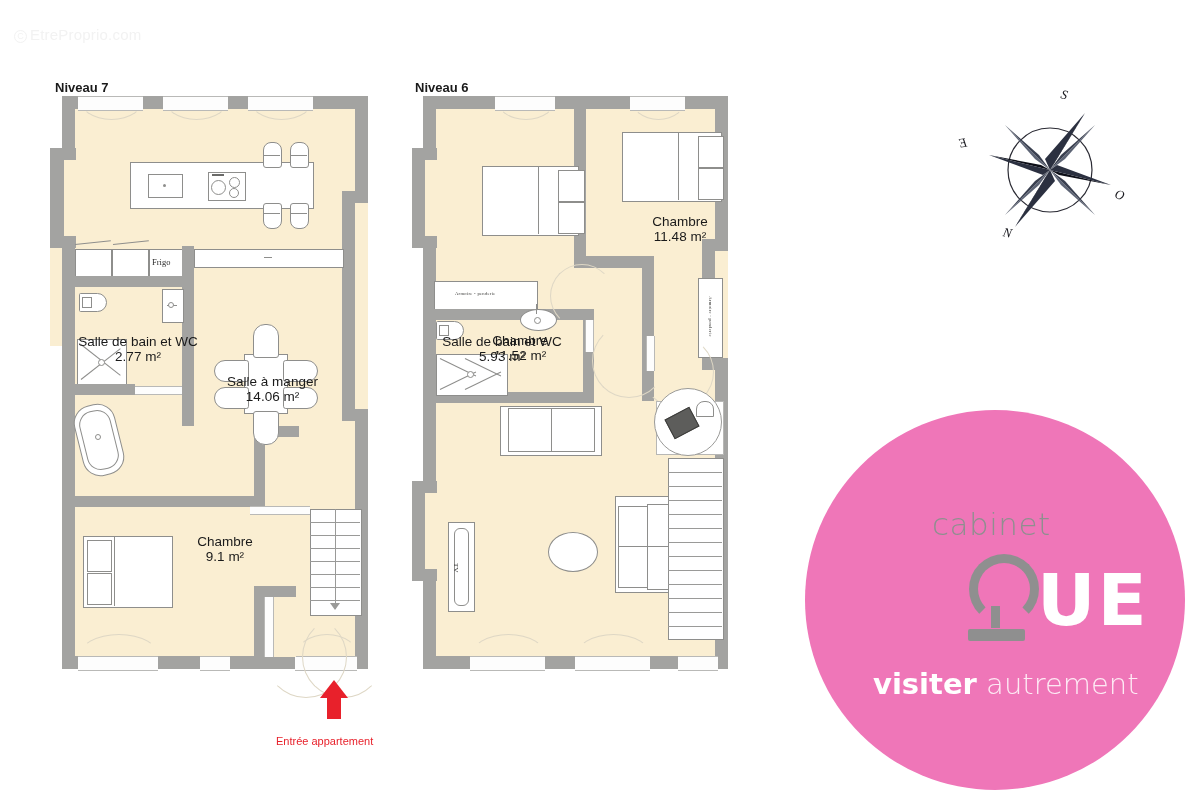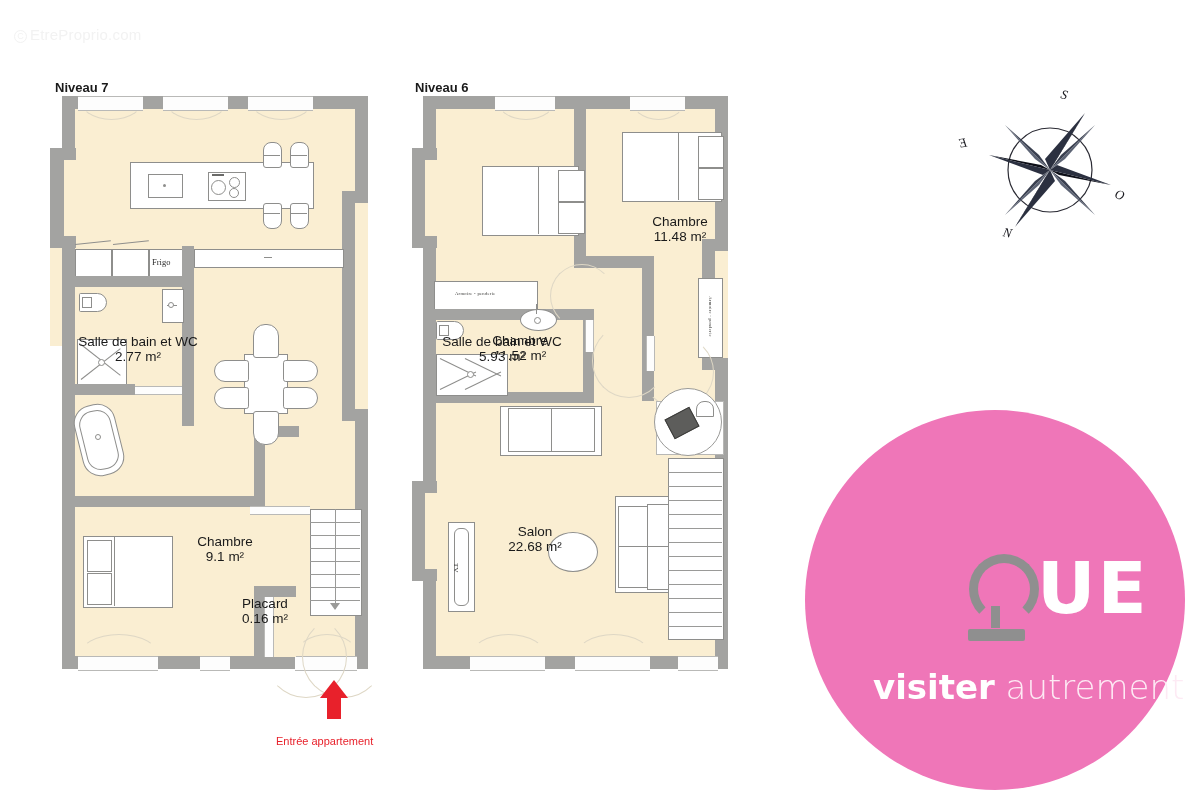--- a/index.html
+++ b/index.html
@@ -54,21 +54,21 @@
   .compass{position:absolute;}
   .comp-letter{position:absolute;font-family:"Liberation Serif",serif;
       font-style:italic;font-size:13px;color:#19191f;}
 
   
   .logo-circle{position:absolute;border-radius:50%;background:#ef76b8;}
   .logo-cabinet{position:absolute;color:#8f8f8f;font-size:31px;
       letter-spacing:.5px;font-family:"DejaVu Sans",sans-serif;font-weight:300;}
   .logo-main{position:absolute;color:#ffffff;font-size:72px;font-weight:bold;
       letter-spacing:2px;font-family:"DejaVu Sans",sans-serif;}
-  .logo-tag{position:absolute;font-size:34px;font-family:"DejaVu Sans",sans-serif;}
+  .logo-tag{position:absolute;font-size:29px;font-family:"DejaVu Sans",sans-serif;}
   .logo-tag .b{color:#ffffff;font-weight:bold;}
   .logo-tag .l{color:#fdeaf4;font-weight:300;}
   .mag-ring{position:absolute;border:9px solid #8f8f8f;border-radius:50%;
       border-bottom-color:transparent;}
   .mag-handle{position:absolute;background:#8f8f8f;}
   .mag-base{position:absolute;background:#8f8f8f;border-radius:2px;}
 </style>
 </head>
 <body>
 
@@ -174,40 +174,40 @@
     <div class="wall" style="left:204px;top:330px;width:45px;height:11px;"></div>
 
     <div class="furn" style="left:194px;top:258px;width:42px;height:58px;"></div>
     <div class="furn" style="left:203px;top:228px;width:24px;height:32px;border-radius:12px 12px 3px 3px;"></div>
     <div class="furn" style="left:203px;top:315px;width:24px;height:32px;border-radius:3px 3px 12px 12px;"></div>
     <div class="furn" style="left:164px;top:264px;width:33px;height:20px;border-radius:12px 3px 3px 12px;"></div>
     <div class="furn" style="left:164px;top:291px;width:33px;height:20px;border-radius:12px 3px 3px 12px;"></div>
     <div class="furn" style="left:233px;top:264px;width:33px;height:20px;border-radius:3px 12px 12px 3px;"></div>
     <div class="furn" style="left:233px;top:291px;width:33px;height:20px;border-radius:3px 12px 12px 3px;"></div>
 
+    <div class="label" style="left:150px;top:278px;width:145px;">
+      <span class="a">Salle à manger</span>
+      <span class="a">14.06 m²</span>
+    </div>
 
     <div class="furn" style="left:33px;top:440px;width:88px;height:70px;"></div>
     <div class="line" style="left:64px;top:440px;width:1px;height:70px;"></div>
     <div class="furn" style="left:37px;top:444px;width:23px;height:30px;"></div>
     <div class="furn" style="left:37px;top:477px;width:23px;height:30px;"></div>
 
     <div class="label" style="left:110px;top:438px;width:130px;">
       <span class="a">Chambre</span>
       <span class="a">9.1 m²</span>
     </div>
 
     <div class="wall" style="left:204px;top:490px;width:11px;height:72px;"></div>
     <div class="wall" style="left:204px;top:490px;width:42px;height:11px;"></div>
     <div class="gap" style="left:215px;top:501px;width:31px;height:60px;"></div>
     <div class="win-v" style="left:214px;top:501px;width:8px;height:60px;"></div>
 
-    <div class="label" style="left:150px;top:500px;width:130px;">
-      <span class="a">Placard</span>
-      <span class="a">0.16 m²</span>
-    </div>
 
     <div class="win" style="left:200px;top:410px;width:60px;height:7px;"></div>
     <div class="stair" style="left:260px;top:413px;width:50px;height:105px;"></div>
     <div class="stepln" style="left:260px;top:426px;width:50px;"></div>
     <div class="stepln" style="left:260px;top:439px;width:50px;"></div>
     <div class="stepln" style="left:260px;top:452px;width:50px;"></div>
     <div class="stepln" style="left:260px;top:465px;width:50px;"></div>
     <div class="stepln" style="left:260px;top:478px;width:50px;"></div>
     <div class="stepln" style="left:260px;top:491px;width:50px;"></div>
     <div class="stepln" style="left:260px;top:504px;width:50px;"></div>
@@ -329,24 +329,20 @@
     <div class="furn" style="left:208px;top:450px;width:30px;height:40px;"></div>
     <div class="furn" style="left:237px;top:408px;width:22px;height:42px;"></div>
     <div class="furn" style="left:237px;top:450px;width:22px;height:42px;"></div>
 
     <div class="oval" style="left:138px;top:436px;width:48px;height:38px;"></div>
 
     <div class="furn" style="left:38px;top:426px;width:25px;height:88px;"></div>
     <div class="furn" style="left:44px;top:432px;width:13px;height:76px;border-radius:6px;"></div>
     <div class="tiny" style="left:41px;top:468px;transform:rotate(90deg);font-size:7px;">TV</div>
 
-    <div class="label" style="left:55px;top:428px;width:140px;">
-      <span class="a">Salon</span>
-      <span class="a">22.68 m²</span>
-    </div>
 
     <div class="furn-nb" style="left:246px;top:305px;width:66px;height:52px;border:1px solid #b7b7b5;"></div>
     <div class="oval" style="left:244px;top:292px;width:66px;height:66px;border-color:#9a9a98;"></div>
     <div class="furn" style="left:258px;top:316px;width:26px;height:20px;background:#5d5d5b;border-color:#3b3b39;transform:rotate(-28deg);"></div>
     <div class="furn" style="left:286px;top:305px;width:16px;height:14px;border-radius:8px 8px 0 0;"></div>
 
     <div class="stair" style="left:258px;top:362px;width:54px;height:180px;"></div>
     <div class="stepln" style="left:258px;top:376px;width:54px;"></div>
     <div class="stepln" style="left:258px;top:390px;width:54px;"></div>
     <div class="stepln" style="left:258px;top:404px;width:54px;"></div>
@@ -384,27 +380,28 @@
       <polygon points="75,75 136,90 82,70" fill="#2b3040"></polygon>
     </svg>
     <div class="comp-letter" style="left:86px;top:-8px;transform:rotate(15deg);">S</div>
     <div class="comp-letter" style="left:-16px;top:40px;transform:scaleX(-1) rotate(8deg);">E</div>
     <div class="comp-letter" style="left:140px;top:92px;transform:rotate(15deg);">O</div>
     <div class="comp-letter" style="left:28px;top:130px;transform:rotate(12deg);">N</div>
   </div>
 
   <div class="logo-circle" style="left:805px;top:410px;width:380px;height:380px;">
 
+    <div class="logo-cabinet" style="left:127px;top:96px;">cabinet</div>
 
 
     <div class="mag-ring" style="left:164px;top:144px;width:52px;height:52px;"></div>
     <div class="mag-handle" style="left:186px;top:196px;width:9px;height:22px;"></div>
     <div class="mag-base" style="left:163px;top:219px;width:57px;height:12px;"></div>
 
-    <div class="logo-main" style="left:232px;top:136px;text-align:center;">UE</div>
+    <div class="logo-main" style="left:232px;top:148px;text-align:center;">UE</div>
 
     <div class="logo-tag" style="left:68px;top:257px;">
       <span class="b">visiter</span>
       <span class="l">autrement</span>
     </div>
   </div>
 
 </div>
 
 </body></html>

